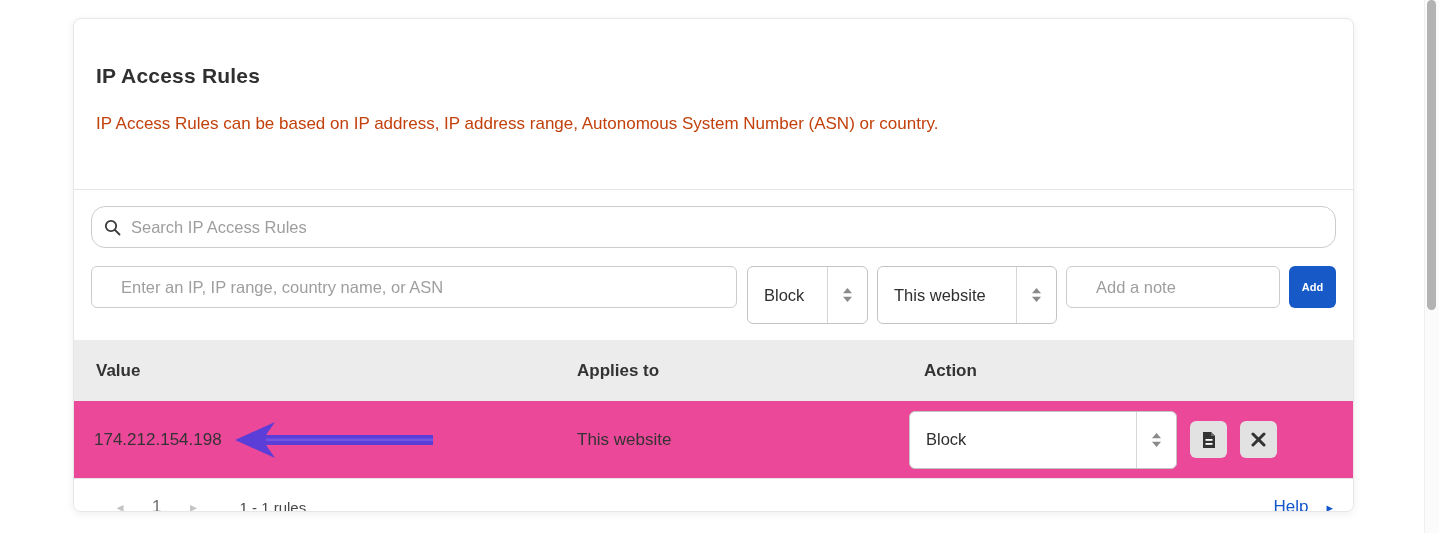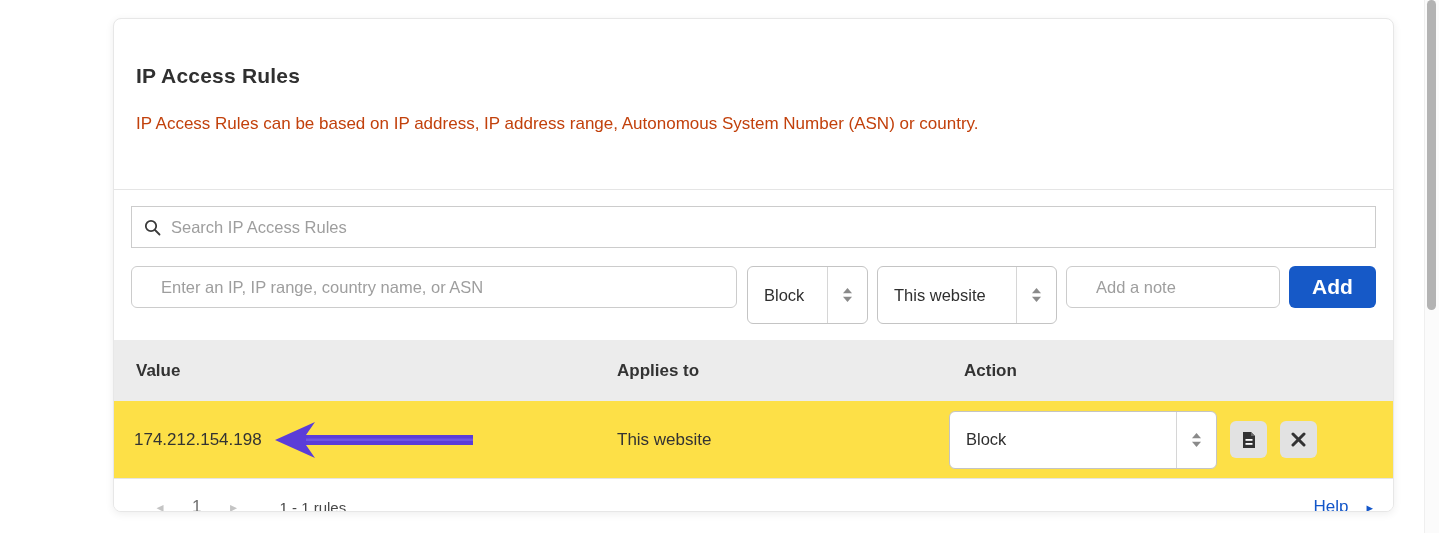--- a/index.html
+++ b/index.html
@@ -8,59 +8,59 @@
 
   
   .scrollbar-track { position:absolute; top:0; right:0; width:15px; height:533px;
                      background:#fbfbfb; border-left:1px solid #efefef; }
   .scrollbar-thumb { position:absolute; top:0; right:3px; width:9px; height:310px;
                      background:#b3b3b3; border-radius:6px; }
 
   
   .card { position:absolute; left:73px; top:18px; width:1281px; height:494px;
           background:#fff; border:1px solid #e7e7e7; border-radius:8px;
-          box-shadow:0 2px 8px rgba(0,0,0,.07); overflow:hidden;margin-left:40px; }
+          box-shadow:0 2px 8px rgba(0,0,0,.07); overflow:hidden; }
 
   .card-header { padding:45px 22px 55px 22px; }
   .card-header h1 { font-size:21px; font-weight:700; color:#303030; letter-spacing:.2px; }
   .card-header p  { margin-top:26px; font-size:17px; color:#c2410c; }
 
   .controls { border-top:1px solid #e5e5e5; padding:16px 17px; }
 
   .search-box { display:flex; align-items:center; height:42px; border:1px solid #ccc;
-                border-radius:0; background:#fff; padding:0 12px; margin-bottom:18px; }
+                border-radius:14px; background:#fff; padding:0 12px; margin-bottom:18px; }
   .search-box svg { flex:0 0 auto; margin-right:10px; }
   .search-box input { border:none; outline:none; flex:1; font-size:16.5px;
                       font-family:inherit; color:#333; background:transparent; }
   input::placeholder { color:#9e9e9e; }
 
   .form-row { display:flex; gap:9px; }
   .text-input { height:42px; border:1px solid #ccc; border-radius:6px; padding:0 29px;
                 font-size:16.5px; font-family:inherit; color:#333; outline:none; }
   .value-input { flex:1; margin-right:1px; }
   .note-input { width:214px; }
 
   .select { height:58px; border:1px solid #c4c4c4; border-radius:6px; background:#fff;
             display:flex; align-items:center; cursor:pointer; position:relative; }
   .select .select-label { padding-left:16px; font-size:16.5px; color:#2f2f2f; flex:1; }
   .select .select-divider { width:1px; height:100%; background:#d6d6d6; }
   .select .stepper { width:39px; display:flex; align-items:center; justify-content:center; }
   .sel-action { width:121px; }
   .sel-applies { width:180px; }
 
-  .add-button { width:87px; height:42px; border:none; border-radius:6px; cursor:pointer;
-                color:#fff; font-size:21px; font-weight:700; font-family:inherit; }
+  .add-button { width:47px; height:42px; border:none; border-radius:6px; cursor:pointer;
+                color:#fff; font-size:11px; font-weight:700; font-family:inherit; }
 
   
   .tbl-grid { display:grid; grid-template-columns:464px 293px 1fr; align-items:center;gap:39px; }
   .tbl-head { height:61px; background:#ececec; font-size:17px; font-weight:700; color:#333; }
   .tbl-head .c1 { padding-left:22px; }
   .tbl-head .c3 { padding-left:15px; }
 
-  .tbl-row { height:77px; background:#fde047; font-size:17px; color:#333; }
+  .tbl-row { height:77px; background:#ec4899; font-size:17px; color:#333; }
   .cell-value { padding-left:20px; display:flex; align-items:center; }
   .cell-value .arrow { margin-left:11px; }
   .cell-action { display:flex; align-items:center; gap:13px; }
   .row-select { width:268px; }
   .icon-button { width:37px; height:37px; border:none; border-radius:6px; background:#e2e2e2;
                  display:flex; align-items:center; justify-content:center; cursor:pointer; }
 
   
   .card-footer { height:57px; border-top:1px solid #e5e5e5; display:flex; align-items:center;
                  padding:0 20px 0 40px; background:#fff; }

